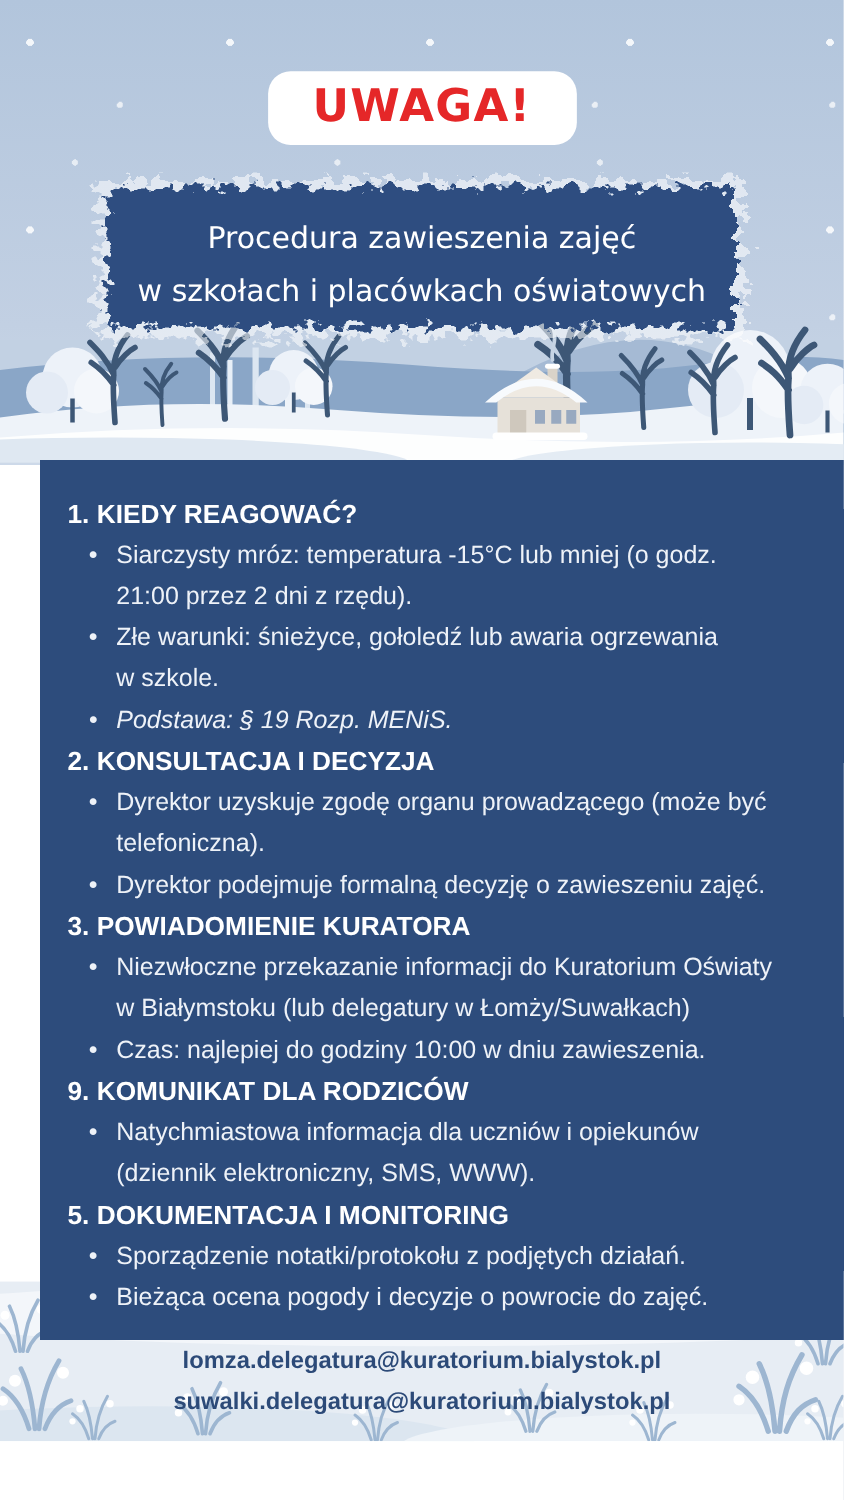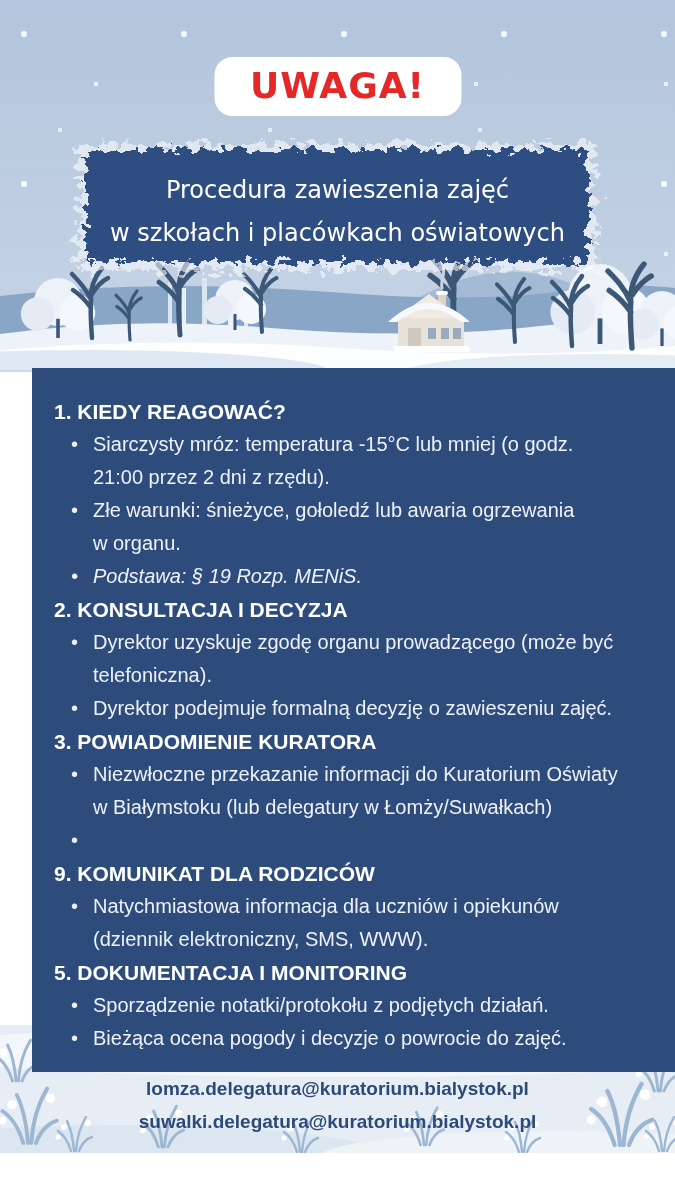--- a/index.html
+++ b/index.html
@@ -143,21 +143,21 @@
     <div id="sections-container">
         <div class="sec-heading">1. KIEDY REAGOWAĆ?</div>
         <div class="bullet">
           <span class="dot">•</span>
           <span class="btext">Siarczysty mróz: temperatura -15°C lub mniej (o godz.
 21:00 przez 2 dni z rzędu).</span>
         </div>
         <div class="bullet">
           <span class="dot">•</span>
           <span class="btext">Złe warunki: śnieżyce, gołoledź lub awaria ogrzewania
-w organu.</span>
+w szkole.</span>
         </div>
         <div class="bullet italic">
           <span class="dot">•</span>
           <span class="btext">Podstawa: § 19 Rozp. MENiS.</span>
         </div>
         <div class="sec-heading">2. KONSULTACJA I DECYZJA</div>
         <div class="bullet">
           <span class="dot">•</span>
           <span class="btext">Dyrektor uzyskuje zgodę organu prowadzącego (może być
 telefoniczna).</span>
@@ -167,20 +167,21 @@
           <span class="btext">Dyrektor podejmuje formalną decyzję o zawieszeniu zajęć.</span>
         </div>
         <div class="sec-heading">3. POWIADOMIENIE KURATORA</div>
         <div class="bullet">
           <span class="dot">•</span>
           <span class="btext">Niezwłoczne przekazanie informacji do Kuratorium Oświaty
 w Białymstoku (lub delegatury w Łomży/Suwałkach)</span>
         </div>
         <div class="bullet">
           <span class="dot">•</span>
+          <span class="btext">Czas: najlepiej do godziny 10:00 w dniu zawieszenia.</span>
         </div>
         <div class="sec-heading">9. KOMUNIKAT DLA RODZICÓW</div>
         <div class="bullet">
           <span class="dot">•</span>
           <span class="btext">Natychmiastowa informacja dla uczniów i opiekunów
 (dziennik elektroniczny, SMS, WWW).</span>
         </div>
         <div class="sec-heading">5. DOKUMENTACJA I MONITORING</div>
         <div class="bullet">
           <span class="dot">•</span>

